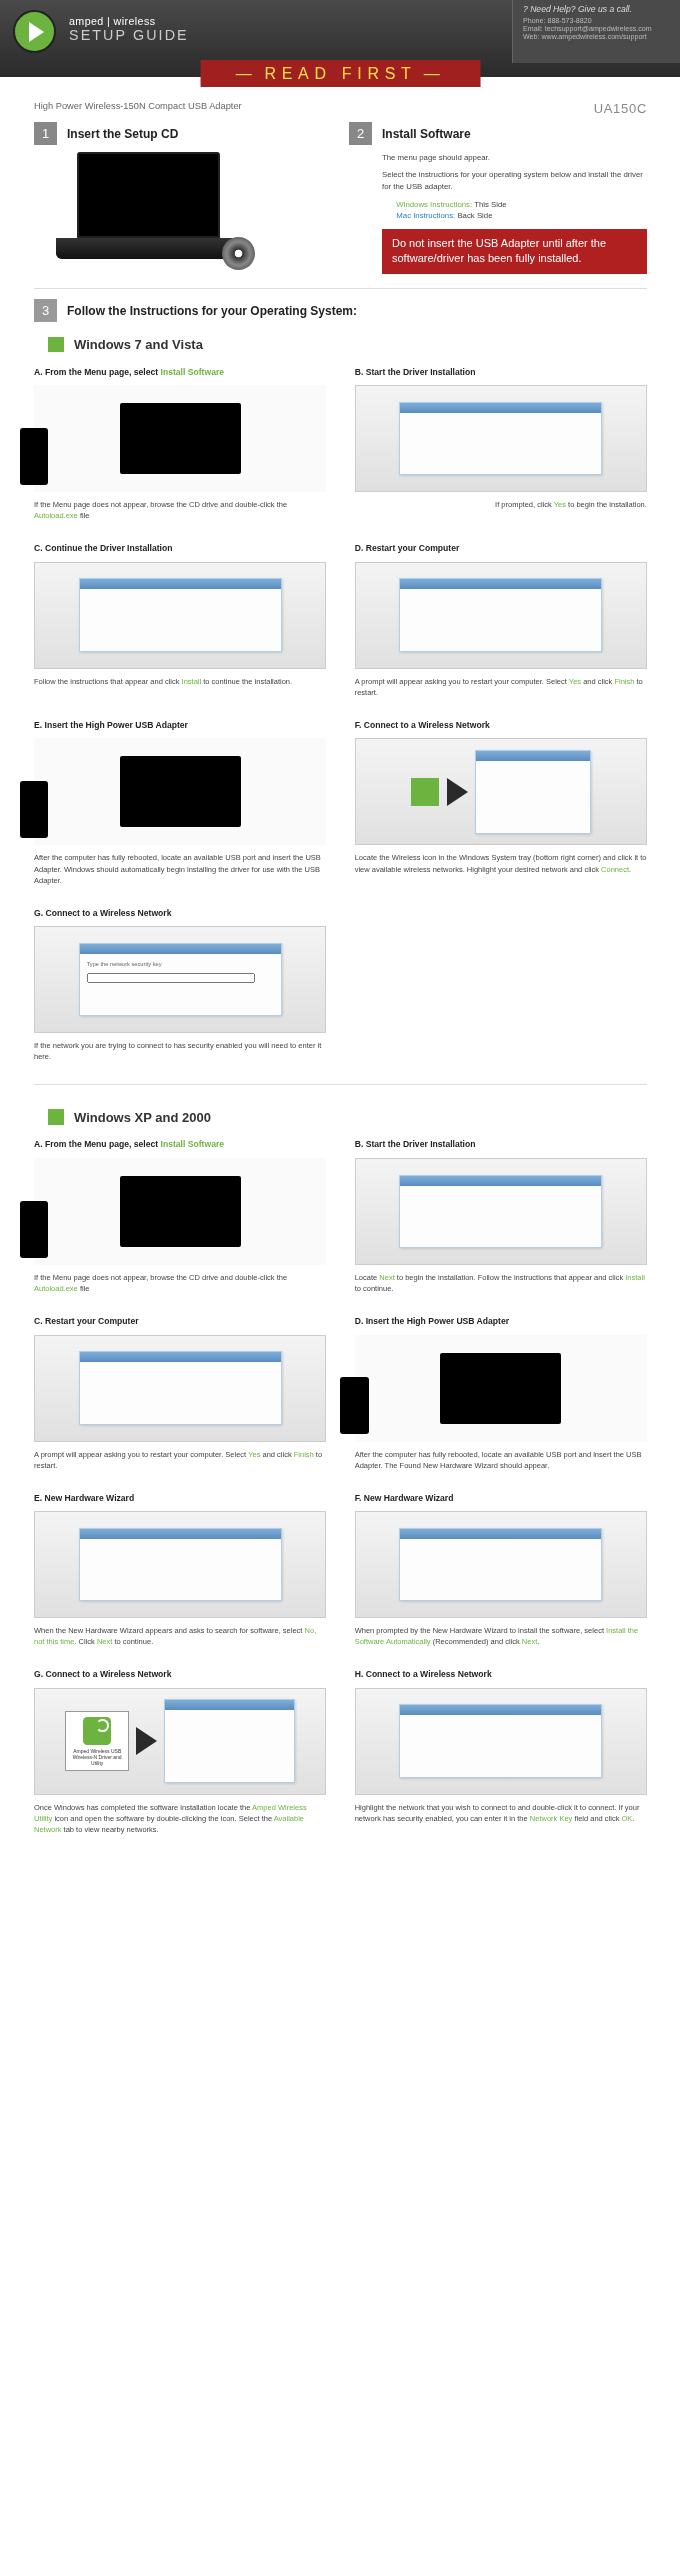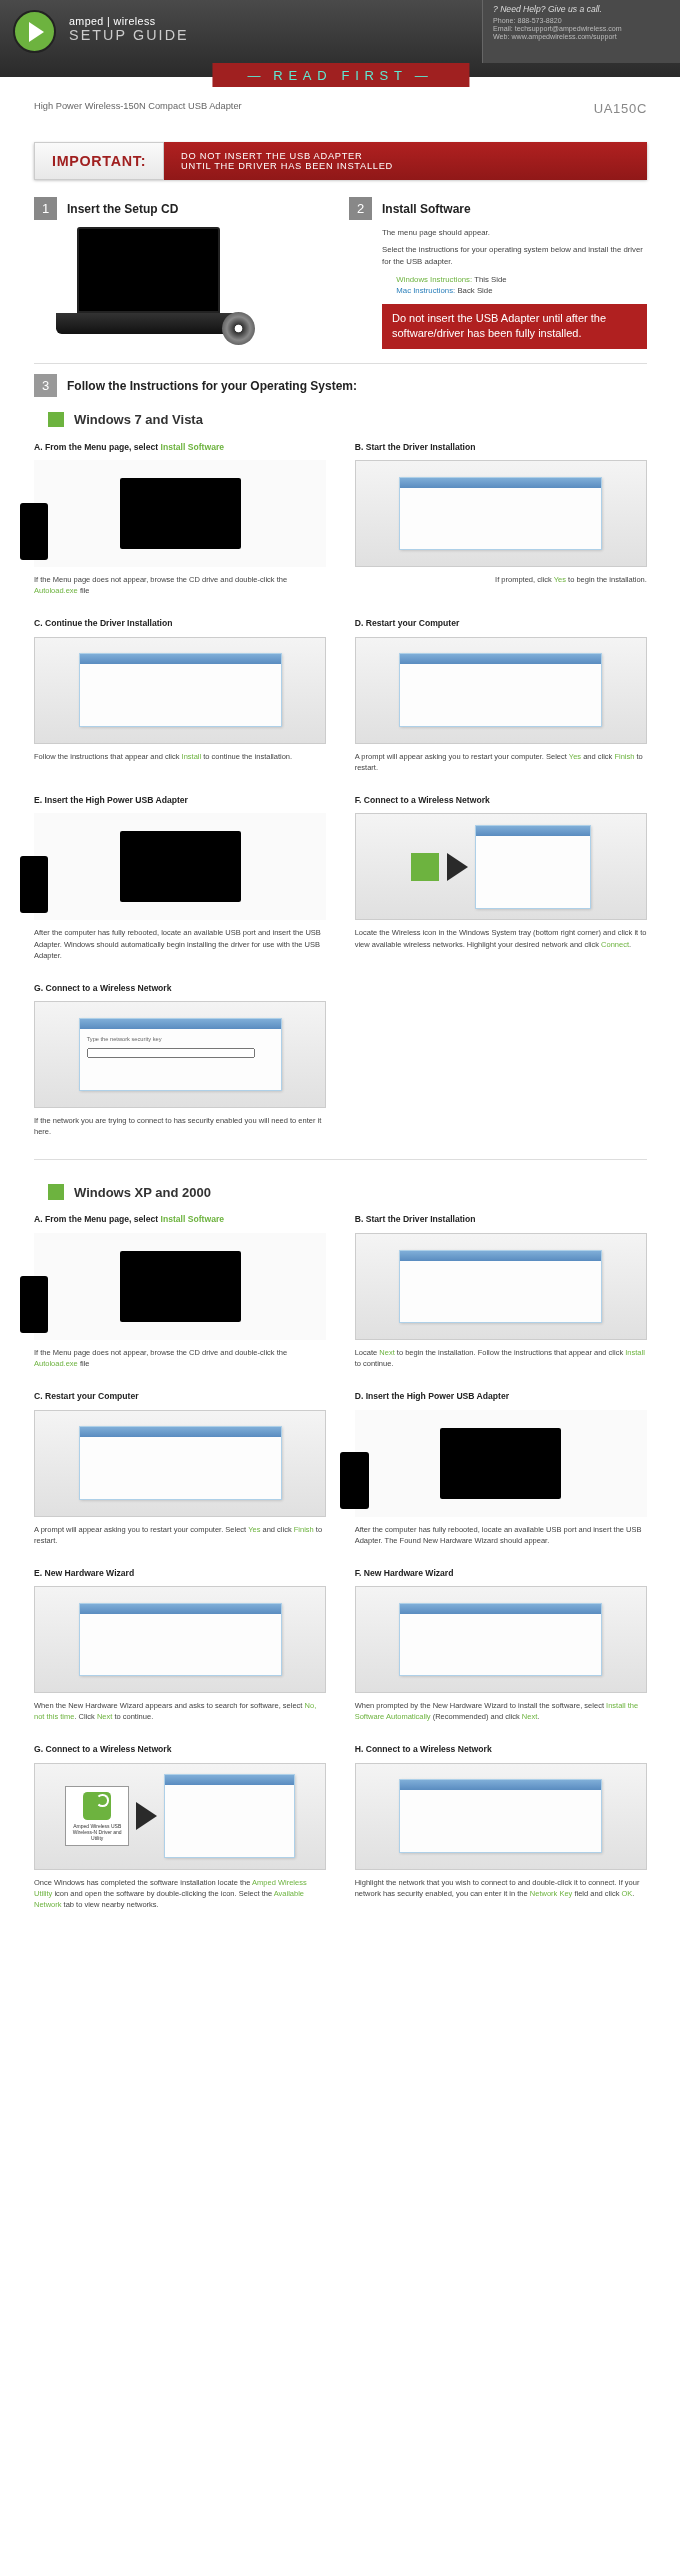--- a/index.html
+++ b/index.html
@@ -6,29 +6,29 @@
   body { font-family: Arial, Helvetica, sans-serif; font-size: 8.6px; color: #333; background: #fff; width: 681px; margin: 0 auto; }
 
   
   .header { background: linear-gradient(to bottom, #4a4a4a, #2a2a2a); position: relative; padding: 0; height: 77px; }
   .header-top { display: flex; }
   .play-btn { width: 43px; height: 43px; background: #6db33f; border-radius: 50%; margin: 10px 13px; display: flex; align-items: center; justify-content: center; border: 2.9px solid #222; }
   .play-btn::after { content: ""; border-left: 15.7px solid #fff; border-top: 10px solid transparent; border-bottom: 10px solid transparent; margin-left: 4.3px; }
   .brand { color: #fff; font-size: 10.7px; margin-top: 15px; flex: 1; }
   .brand .brand-name { font-weight: normal; letter-spacing: 0.4px; }
   .brand .brand-sub { font-size: 14.3px; letter-spacing: 2.1px; color: #ccc; font-weight: 300; }
-  .help-box { background: #4a4a4a; color: #fff; font-size: 7.1px; padding: 4.3px 10px 7.1px; border-left: 0.7px solid #666; width: 199px; }
+  .help-box { background: #4a4a4a; color: #fff; font-size: 7.1px; padding: 4.3px 10px 7.1px; border-left: 0.7px solid #666; width: 169px; }
   .help-q { font-style: italic; font-size: 8.6px; margin-bottom: 2.9px; color: #ddd; }
   .help-line { color: #bbb; }
-  .read-first { position: absolute; bottom: -10px; left: 50%; transform: translateX(-50%); background: #a02020; color: #5eead4; padding: 4.3px 28.5px; font-size: 13px; letter-spacing: 5.7px; font-weight: 300; }
+  .read-first { position: absolute; bottom: -10px; left: 50%; transform: translateX(-50%); background: #a02020; color: #fde047; padding: 4.3px 28.5px; font-size: 16px; letter-spacing: 5.7px; font-weight: 300; }
   .read-first::before, .read-first::after { content: "—"; margin: 0 7.1px; }
 
   .content { padding: 24px 34px 43px; }
 
-  .prod-row { display: flex; justify-content: space-between; color: #666; font-size: 9.3px; margin-bottom: 26px; }
+  .prod-row { display: flex; justify-content: space-between; color: #666; font-size: 9.3px; margin-bottom: 6px; }
   .model { color: #888; font-size: 13px; font-weight: 300; letter-spacing: 0.7px; }
 
   .important-bar { display: flex; background: linear-gradient(to bottom, #b02020, #901818); color: #fff; margin-bottom: 17px; box-shadow: 0 1.4px 2.9px rgba(0,0,0,0.3); }
   .important-label { background: linear-gradient(to bottom, #fafafa, #e8e8e8); color: #a02020; font-weight: bold; font-size: 14.3px; padding: 10px 17px; letter-spacing: 0.7px; border: 0.7px solid #ccc; }
   .important-text { padding: 7.1px 17px; font-size: 9.3px; letter-spacing: 0.7px; align-self: center; }
 
   .step-row { display: flex; gap: 17px; margin-bottom: 14.3px; }
   .step-col { flex: 1; }
   .step-head { display: flex; align-items: center; margin-bottom: 7.1px; }
   .step-num { background: #888; color: #fff; width: 23px; height: 23px; display: flex; align-items: center; justify-content: center; font-size: 13px; margin-right: 10px; }
@@ -87,27 +87,20 @@
   <div class="read-first">READ FIRST</div>
 </div>
 
 <div class="content">
 
   <div class="prod-row">
     <span>High Power Wireless-150N Compact USB Adapter</span>
     <span class="model">UA150C</span>
   </div>
 
-  <div class="important-bar">
-    <div class="important-label">IMPORTANT:</div>
-    <div class="important-text">
-      <div>DO NOT INSERT THE USB ADAPTER</div>
-      <div>UNTIL THE DRIVER HAS BEEN INSTALLED</div>
-    </div>
-  </div>
 
   <div class="step-row">
     <div class="step-col">
       <div class="step-head">
         <div class="step-num">1</div>
         <div class="step-title">Insert the Setup CD</div>
       </div>
       <div class="laptop">
         <div class="laptop-screen"></div>
         <div class="laptop-base"></div>

